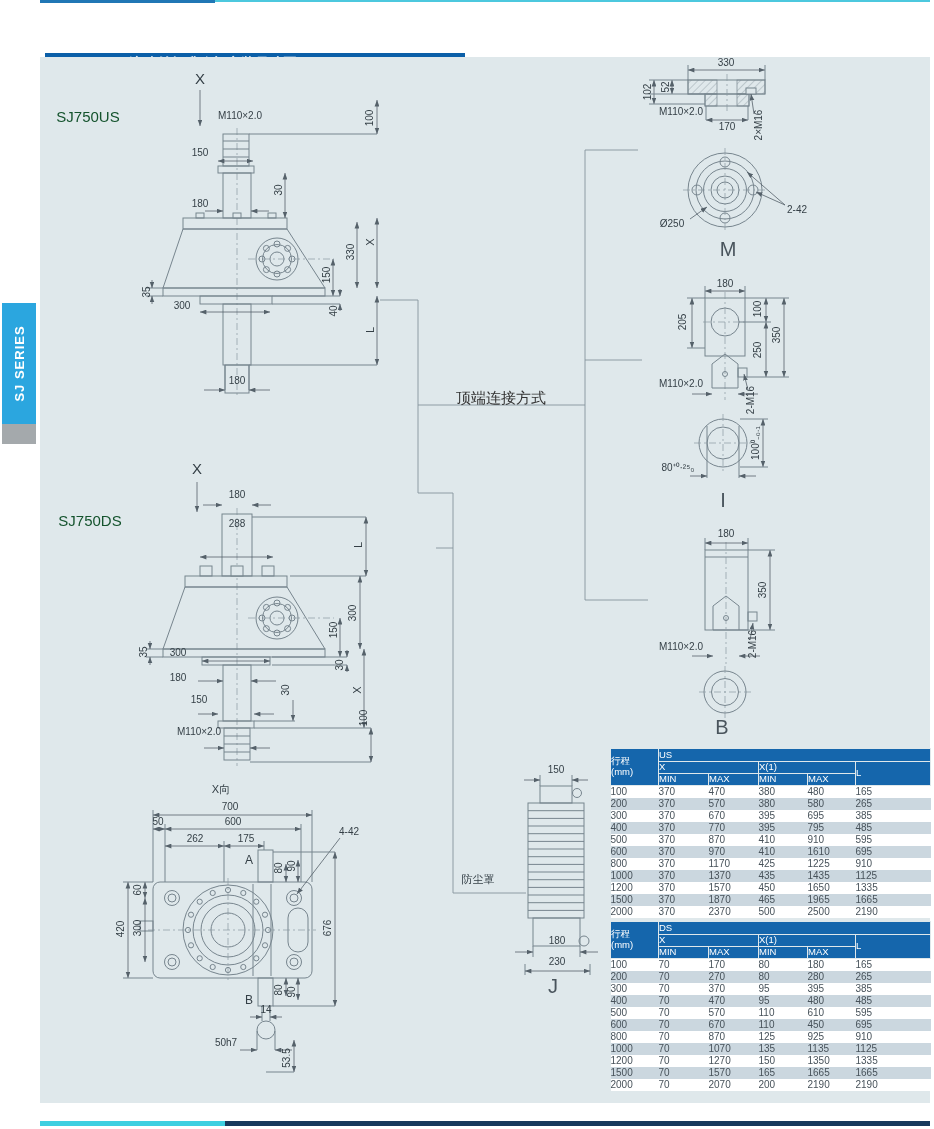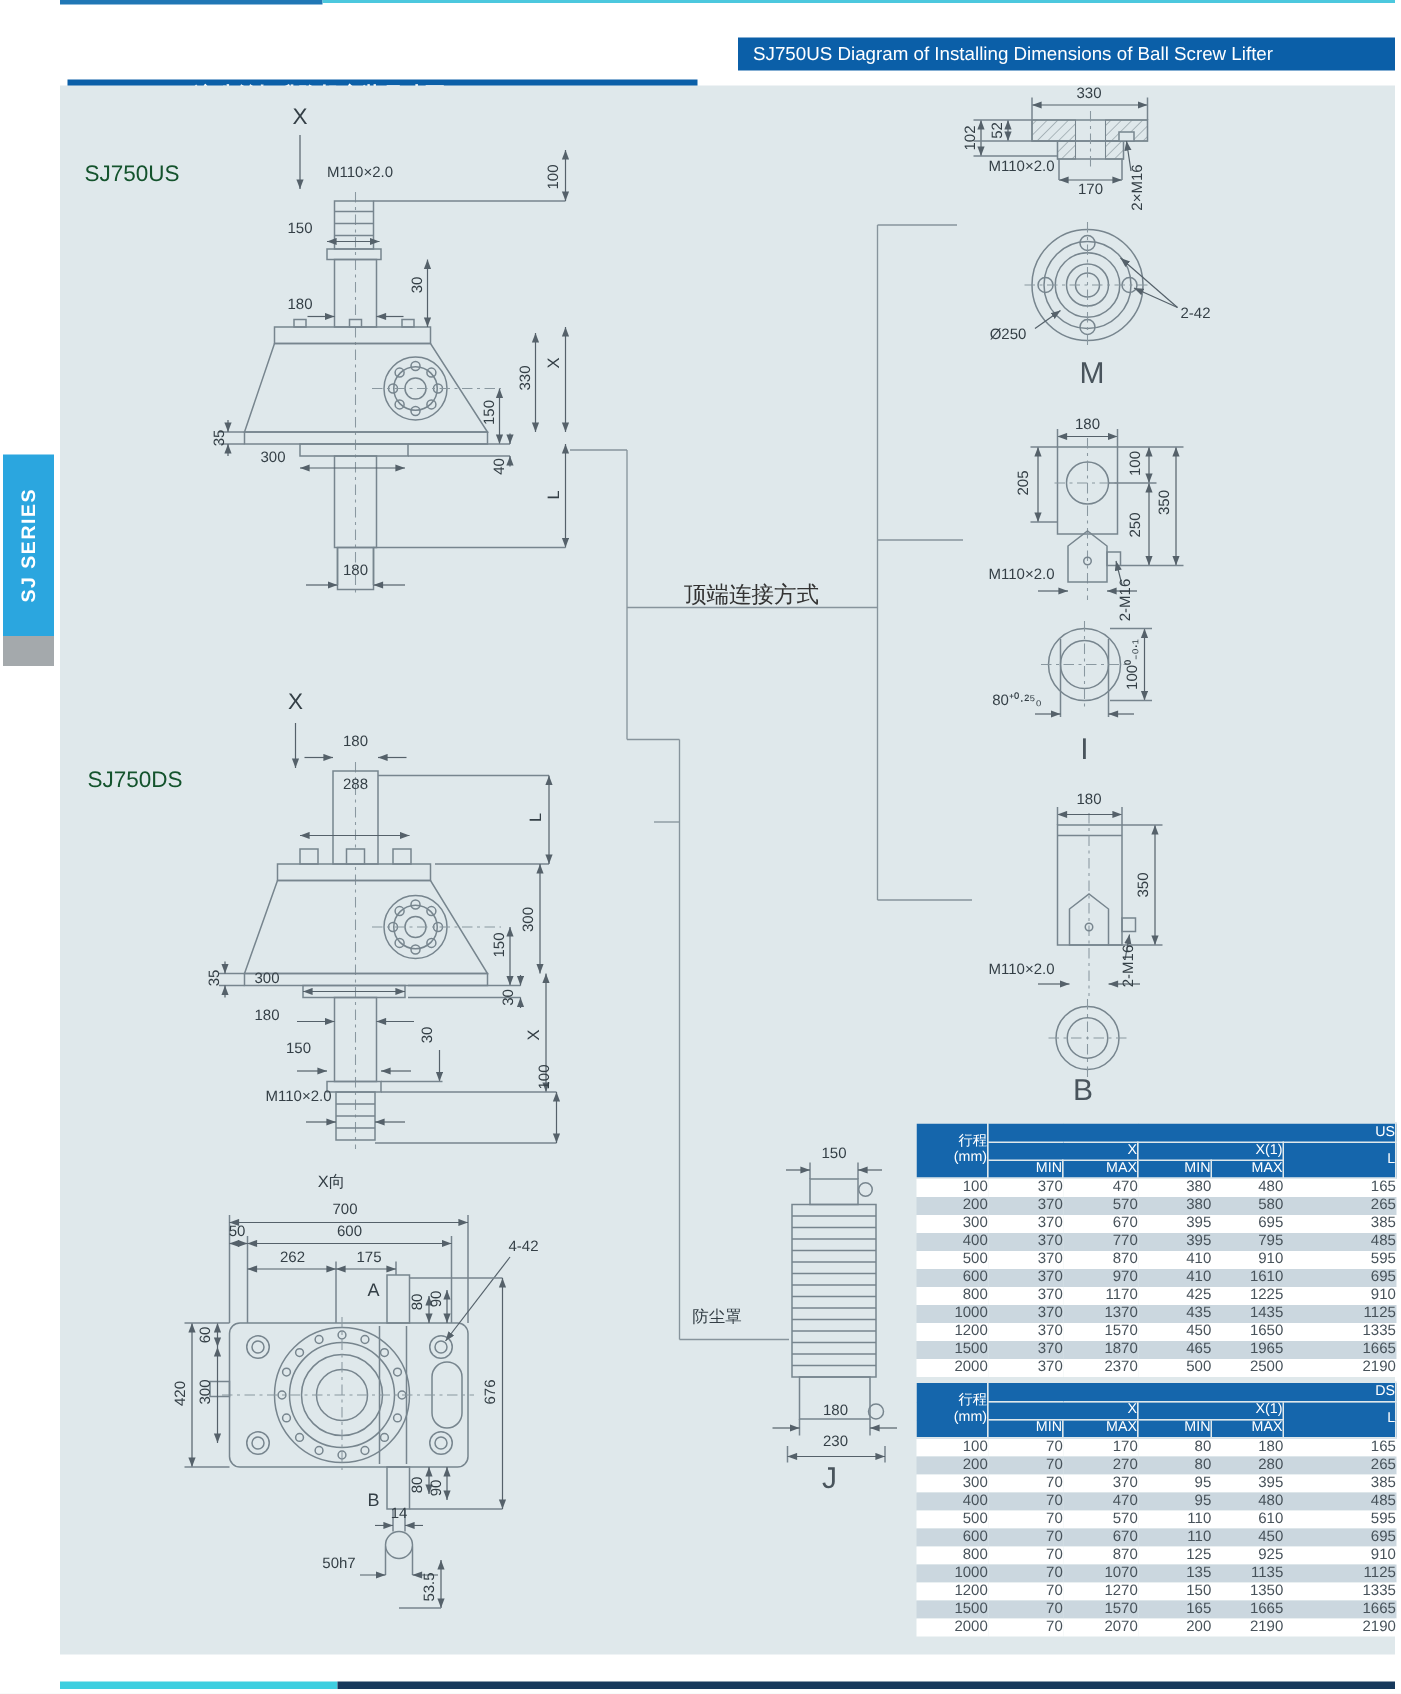--- a/index.html
+++ b/index.html
@@ -19,39 +19,36 @@
   .ln{stroke:#77858e;stroke-width:1;fill:none;}
   .fl{fill:#dfe8eb;}
   .cl{stroke:#8a98a0;stroke-width:0.7;fill:none;stroke-dasharray:7 3 2 3;}
   .dm{stroke:#55616a;stroke-width:0.8;fill:none;}
   .br{stroke:#87949c;stroke-width:0.9;fill:none;}
   .d{position:absolute;transform:translate(-50%,-50%);font-size:10px;color:#343f46;white-space:nowrap;line-height:1;}
   .r{transform:translate(-50%,-50%) rotate(-90deg);}
   .model{font-size:15px;color:#14532d;}
   .big{font-size:20px;color:#49545c;}
   .cn15{font-size:15px;color:#333;}
-  .t{position:absolute;border-collapse:collapse;table-layout:fixed;width:320px;font-size:10px;color:#47525a;text-align:right;}
+  .t{position:absolute;border-collapse:collapse;table-layout:fixed;width:320px;font-size:10px;color:#47525a;text-align:left;}
   .t th{background:#1566ac;color:#fff;font-weight:400;font-size:9.5px;border:1px solid #dfe8eb;padding:0;line-height:1.15;}
   .t td{padding:0;height:12px;line-height:12px;font-size:10px;}
   .t tbody tr:nth-child(even){background:#cbd7df;}
   .t tbody tr:nth-child(odd){background:#ffffff;}
 </style>
 </head>
 <body>
 
 <div id="page">
 
   <div class="topline1"></div>
   <div class="topline2"></div>
 
   <div class="bar cn">
       <span>SJ750US滚珠丝杆升降机安装尺寸图</span>
-    </div>
-  <div class="bar en">
-      <span>SJ750US Diagram of Installing Dimensions of Ball Screw Lifter</span>
     </div>
 
   <div class="panel"></div>
 
   <div class="sidetab">
       <span>SJ SERIES</span>
     </div>
   <div class="sideblock"></div>
 
   <svg class="draw" width="934" height="1129" viewBox="0 0 934 1129">

